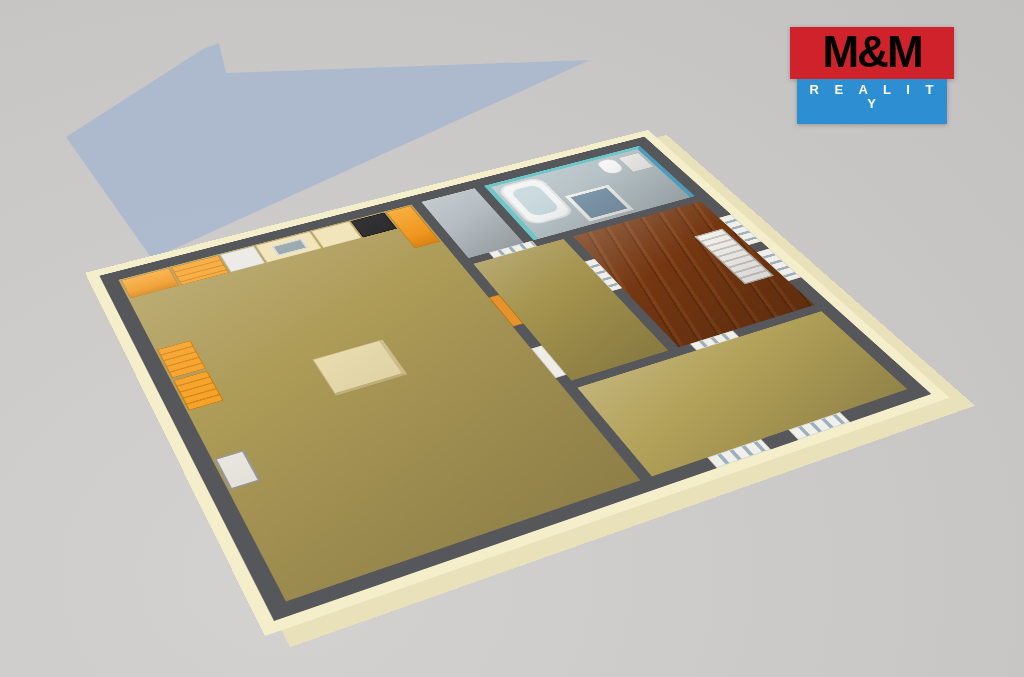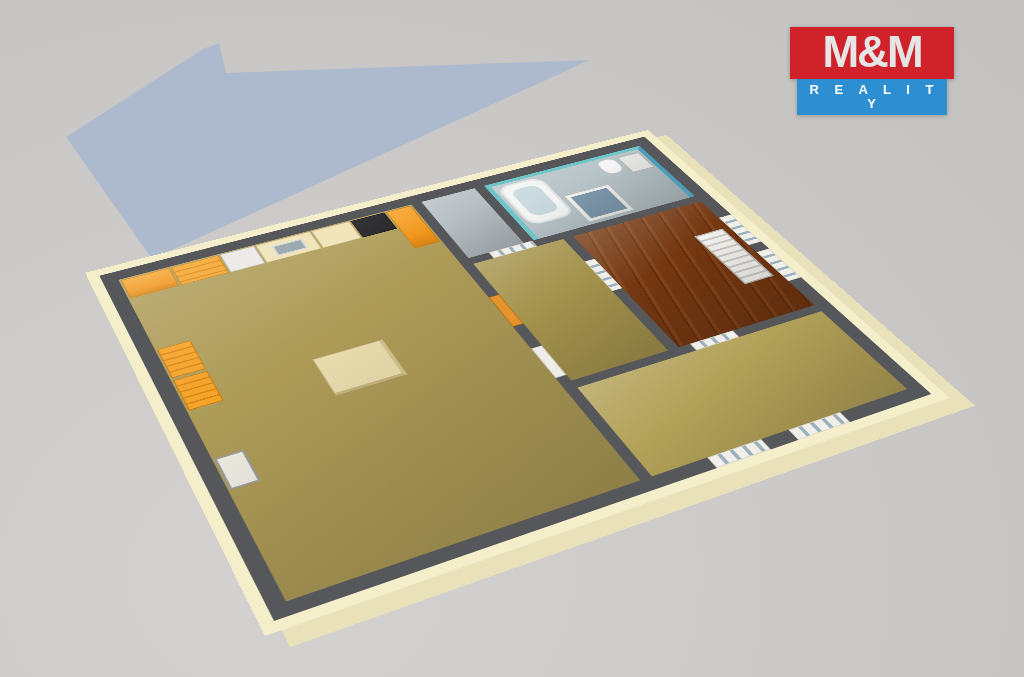--- a/index.html
+++ b/index.html
@@ -50,21 +50,21 @@
   .cab-cream{background:#f0e2b4;border:1px solid #d8c894;}
 
   
   .logo{position:absolute;top:27px;right:70px;width:164px;text-align:center;filter:drop-shadow(0 1px 2px rgba(0,0,0,.25));}
   .logo-top{
     display:block;font-weight:bold;font-size:44px;line-height:48px;
     letter-spacing:-2px;padding:1px 0 3px 0;
   }
   .logo-bottom{
     display:block;margin:0 7px;font-weight:bold;font-size:13px;line-height:14px;
-    letter-spacing:6px;padding:4px 0 4px 5px;
+    letter-spacing:6px;padding:4px 0 13px 5px;
   }
 </style>
 </head>
 <body>
 
 <div class="stage">
 
   <div class="cast-shadow"></div>
 
   <div class="plan">
@@ -120,17 +120,17 @@
     <div class="doorseg glassv" style="left:470px;top:200px;width:12px;height:60px;"></div>
     <div class="doorseg glass" style="left:495px;top:372px;width:50px;height:12px;"></div>
 
     <div class="doorseg glass" style="left:420px;top:524px;width:58px;height:16px;"></div>
     <div class="doorseg glass" style="left:508px;top:524px;width:58px;height:16px;"></div>
     <div class="doorseg glassv" style="left:644px;top:190px;width:16px;height:60px;"></div>
     <div class="doorseg glassv" style="left:644px;top:265px;width:16px;height:60px;"></div>
   </div>
 
   <div class="logo">
-    <span class="logo-top" style="background-color: rgb(208, 34, 43); color: #e5e5e5;">M&amp;M</span>
+    <span class="logo-top" style="background-color: rgb(208, 34, 43); color: #000000;">M&amp;M</span>
     <span class="logo-bottom" style="background-color: rgb(45, 143, 209); color: rgb(255, 255, 255);">R E A L I T Y</span>
   </div>
 
 </div>
 
 </body></html>

